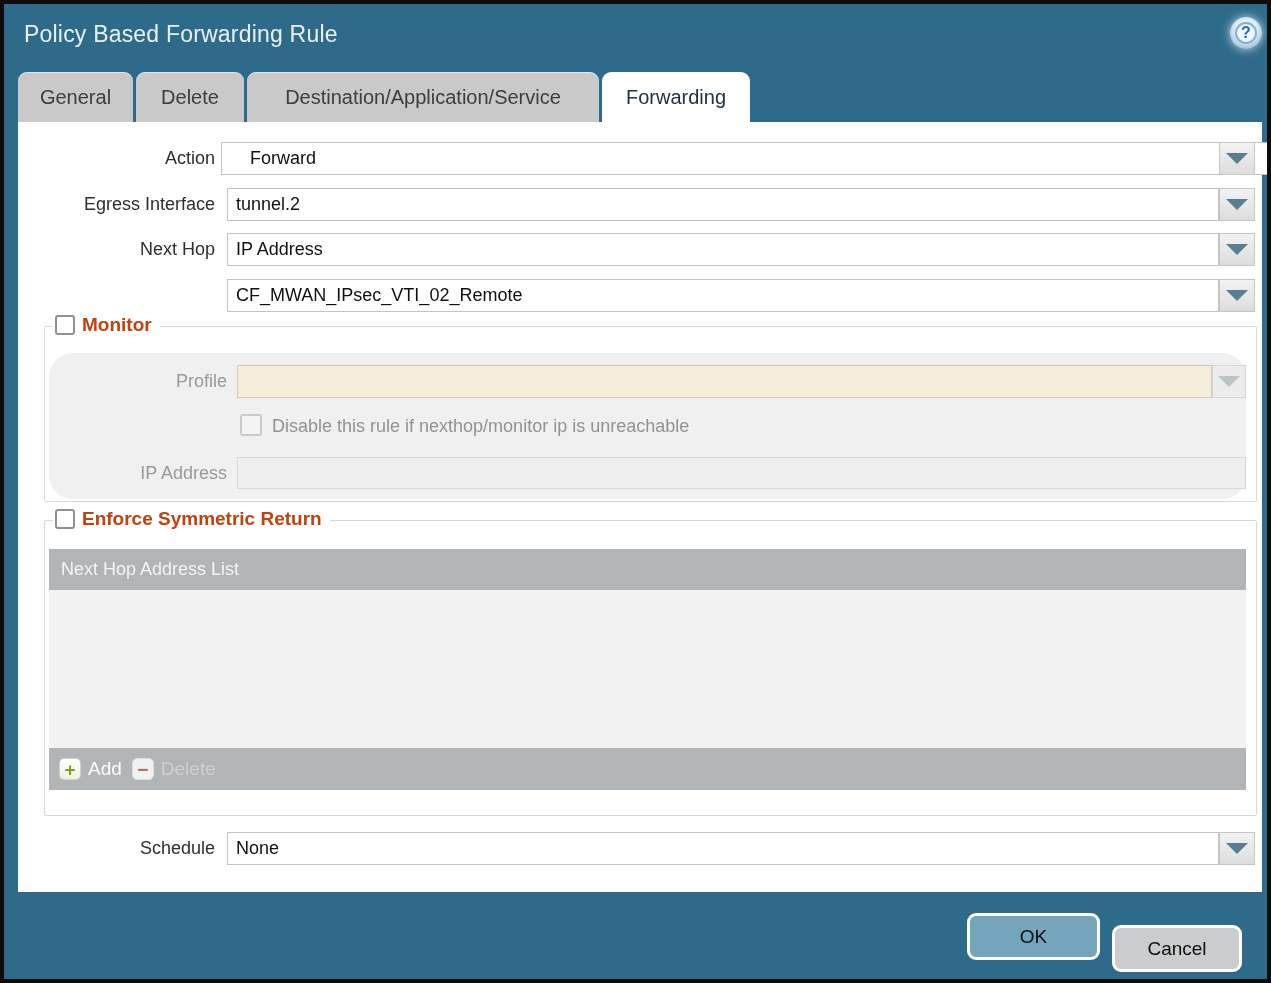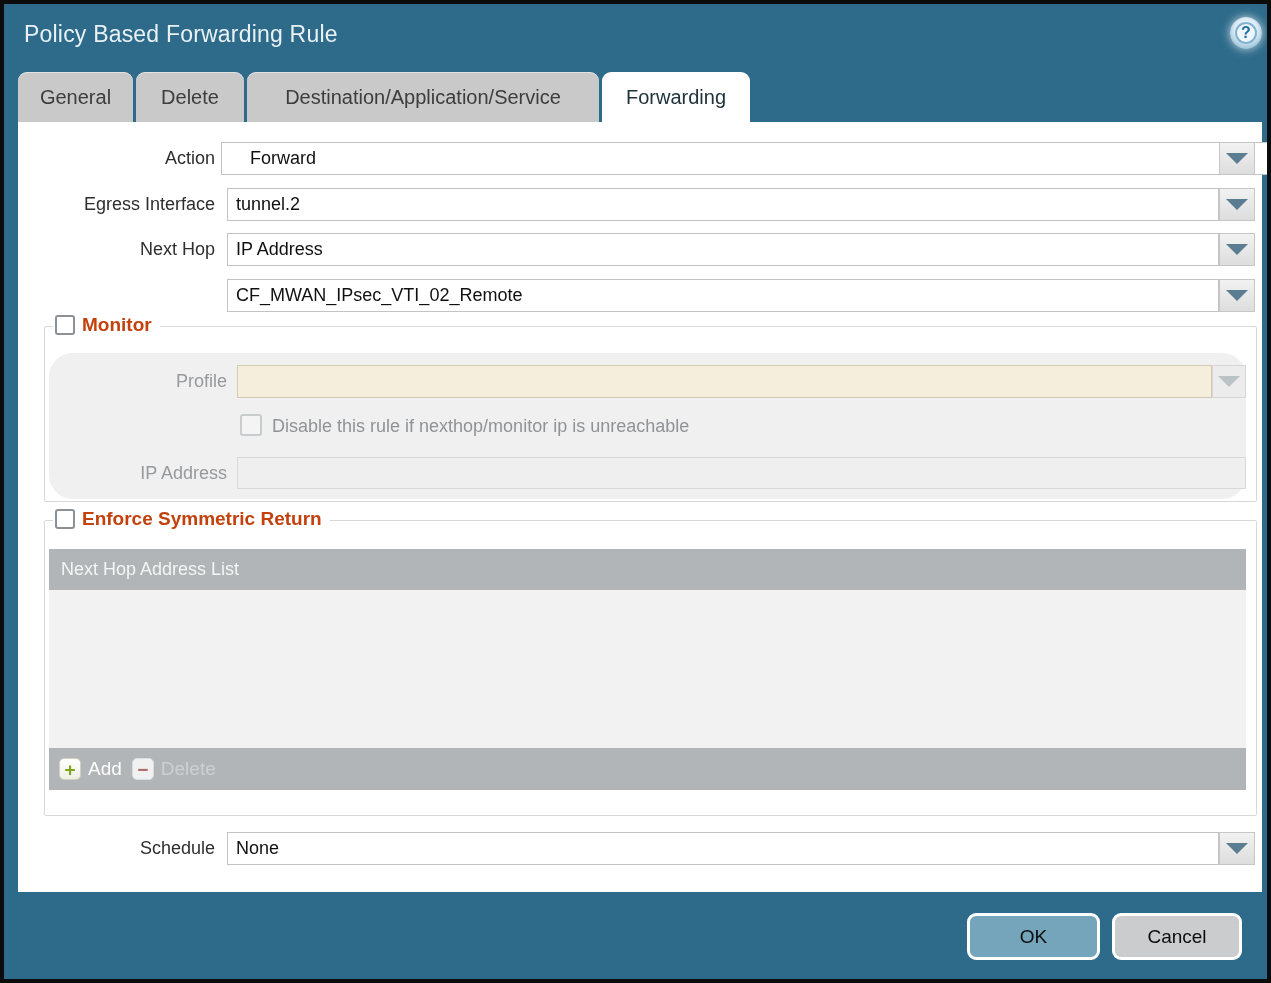--- a/index.html
+++ b/index.html
@@ -100,21 +100,21 @@
   .mini-btn.del .lbl { color:#ccd0d1; }
   .mini-btn.del { cursor:default; }
 
   
   .btn {
     height:47px; border-radius:9px; border:3px solid #ffffff;
     font-size:19px; color:#0d0d0d; display:flex; align-items:center; justify-content:center;
     cursor:pointer; font-family:"Liberation Sans", sans-serif;
   }
   .btn.ok { background:#74a5bb; }
-  .btn.cancel { background:#caccce; }
+  .btn.cancel { background:#caccce;margin-top:12px; }
 </style>
 </head>
 <body>
 
 <div class="window">
 
   <div class="abs title">Policy Based Forwarding Rule</div>
   <div class="abs help">
     <div class="help-inner">?</div>
   </div>

